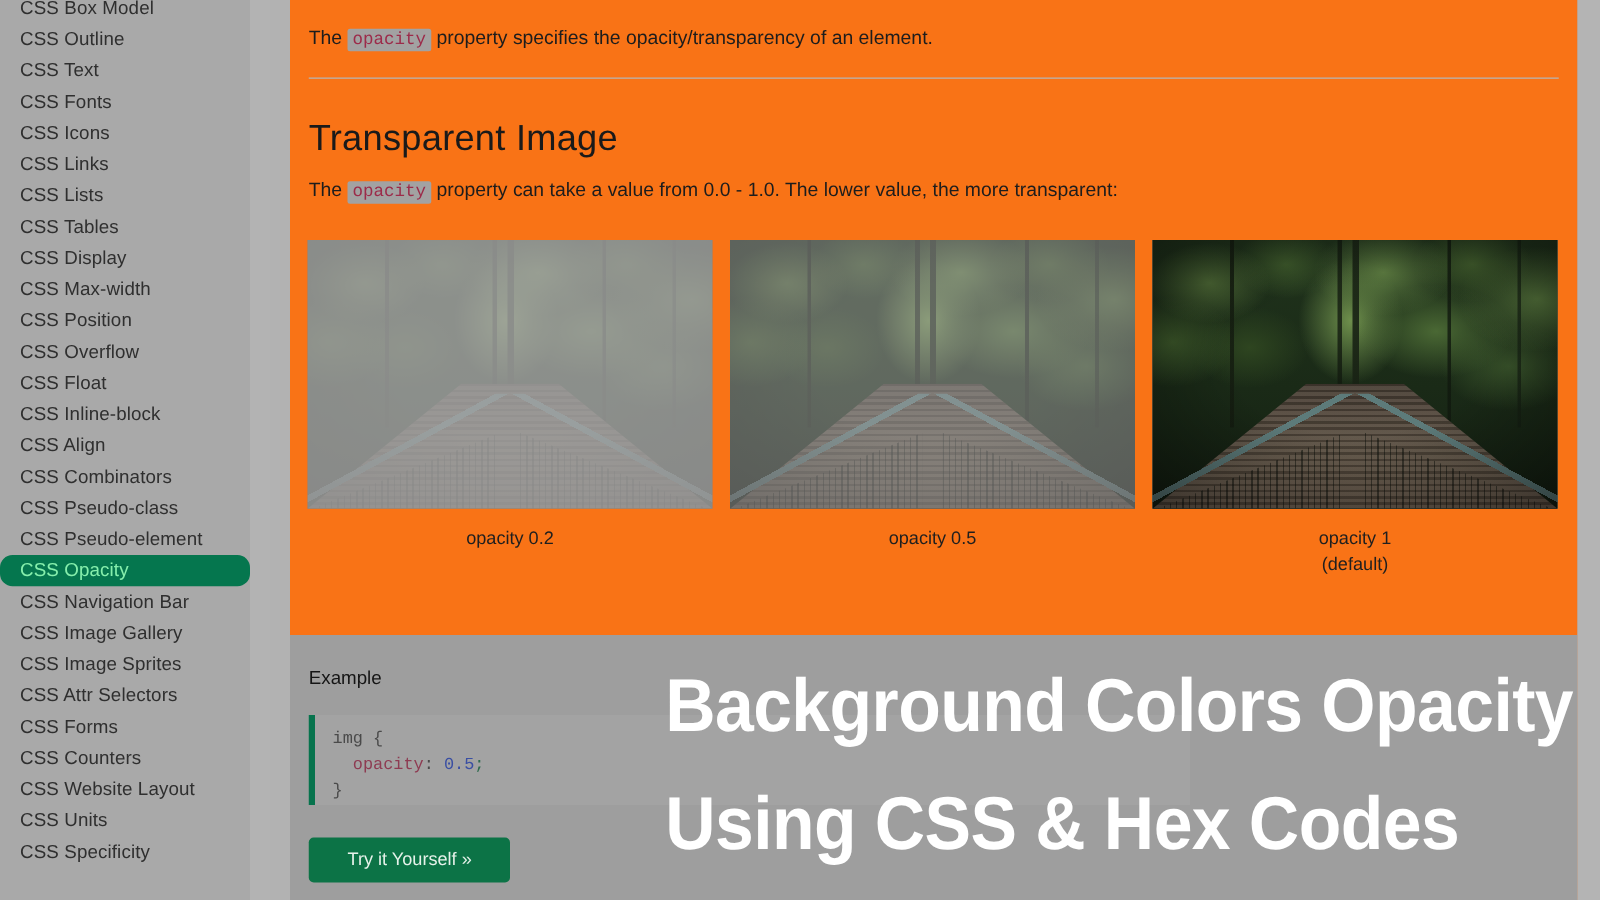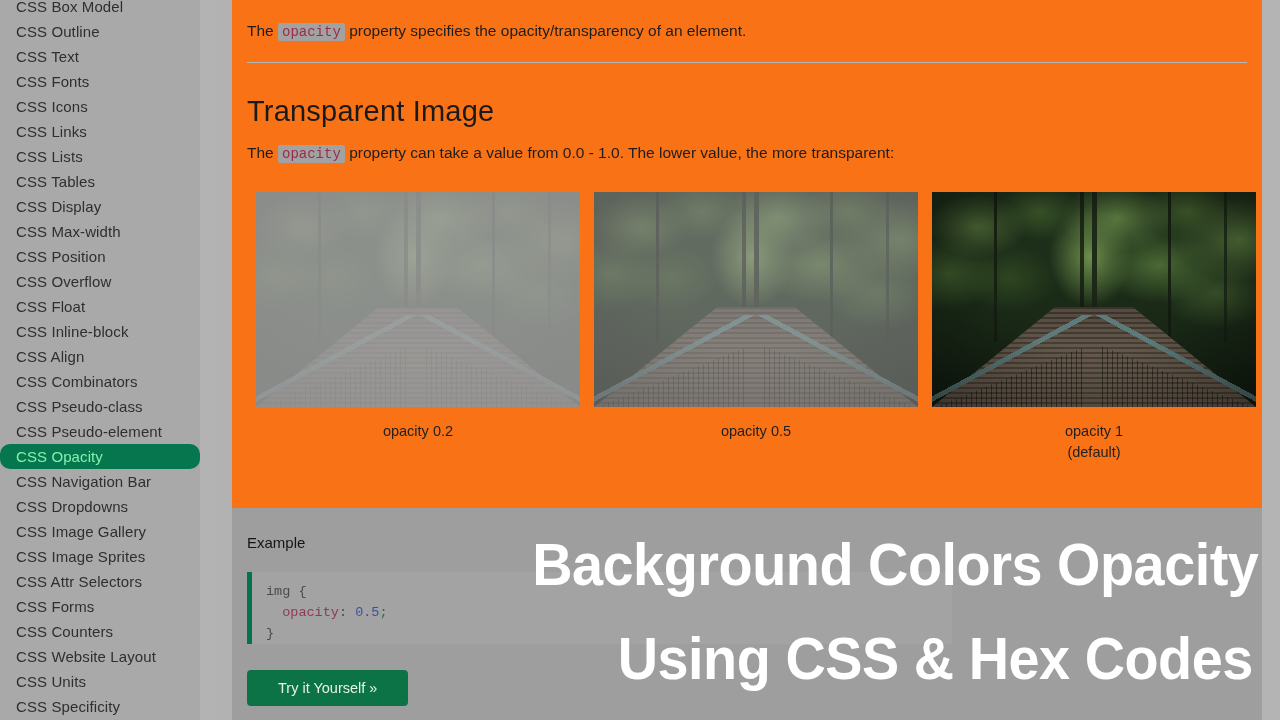--- a/index.html
+++ b/index.html
@@ -68,21 +68,21 @@
     position:absolute;left:15px;top:95px;
     font-size:29px;color:#1a1a1a;font-weight:400;
     letter-spacing:.2px;
   }
   .subtext{
     position:absolute;left:15px;top:144px;
     font-size:15.5px;color:#1d1d1d;white-space:nowrap;
   }
 
   
-  .imgrow{position:absolute;left:24px;top:192px;width:1000px;height:188px;text-decoration:underline;}
+  .imgrow{position:absolute;left:14px;top:192px;width:1000px;height:188px;text-decoration:underline;}
   .imgcell{position:absolute;top:0;width:324px;height:215px;}
   .imgcell.c0{left:0;}
   .imgcell.c1{left:338px;}
   .imgcell.c2{left:676px;}
 
   .photo{
     position:relative;width:324px;height:215px;overflow:hidden;
     background:#0f1a10;
   }
   .photo .layer{position:absolute;inset:0;}
@@ -171,21 +171,21 @@
     position:absolute;left:15px;top:162px;
     background:#0c7346;color:#e6f2ea;
     font-size:14.5px;
     padding:10px 31px;border-radius:4px;
     display:inline-block;
   }
 
   
   .overlay{
     position:absolute;left:505px;top:518px;width:775px;
-    text-align:right;pointer-events:none;
+    text-align:left;pointer-events:none;
   }
   .overlay div{
     font-family:"Liberation Sans Narrow","Liberation Sans",sans-serif;
     font-weight:700;
     font-size:60px;line-height:94px;
     color:#ffffff;
     transform:scaleX(.93);
     letter-spacing:-.5px;
     white-space:nowrap;
   }
@@ -209,21 +209,20 @@
       <div class="side-item"><span>CSS Position</span></div>
       <div class="side-item"><span>CSS Overflow</span></div>
       <div class="side-item"><span>CSS Float</span></div>
       <div class="side-item"><span>CSS Inline-block</span></div>
       <div class="side-item"><span>CSS Align</span></div>
       <div class="side-item"><span>CSS Combinators</span></div>
       <div class="side-item"><span>CSS Pseudo-class</span></div>
       <div class="side-item"><span>CSS Pseudo-element</span></div>
       <div class="side-item active"><span>CSS Opacity</span></div>
       <div class="side-item"><span>CSS Navigation Bar</span></div>
-      <div class="side-item"><span>CSS Dropdowns</span></div>
       <div class="side-item"><span>CSS Image Gallery</span></div>
       <div class="side-item"><span>CSS Image Sprites</span></div>
       <div class="side-item"><span>CSS Attr Selectors</span></div>
       <div class="side-item"><span>CSS Forms</span></div>
       <div class="side-item"><span>CSS Counters</span></div>
       <div class="side-item"><span>CSS Website Layout</span></div>
       <div class="side-item"><span>CSS Units</span></div>
       <div class="side-item"><span>CSS Specificity</span></div>
     </div>
   <div class="side-scroll-track">

